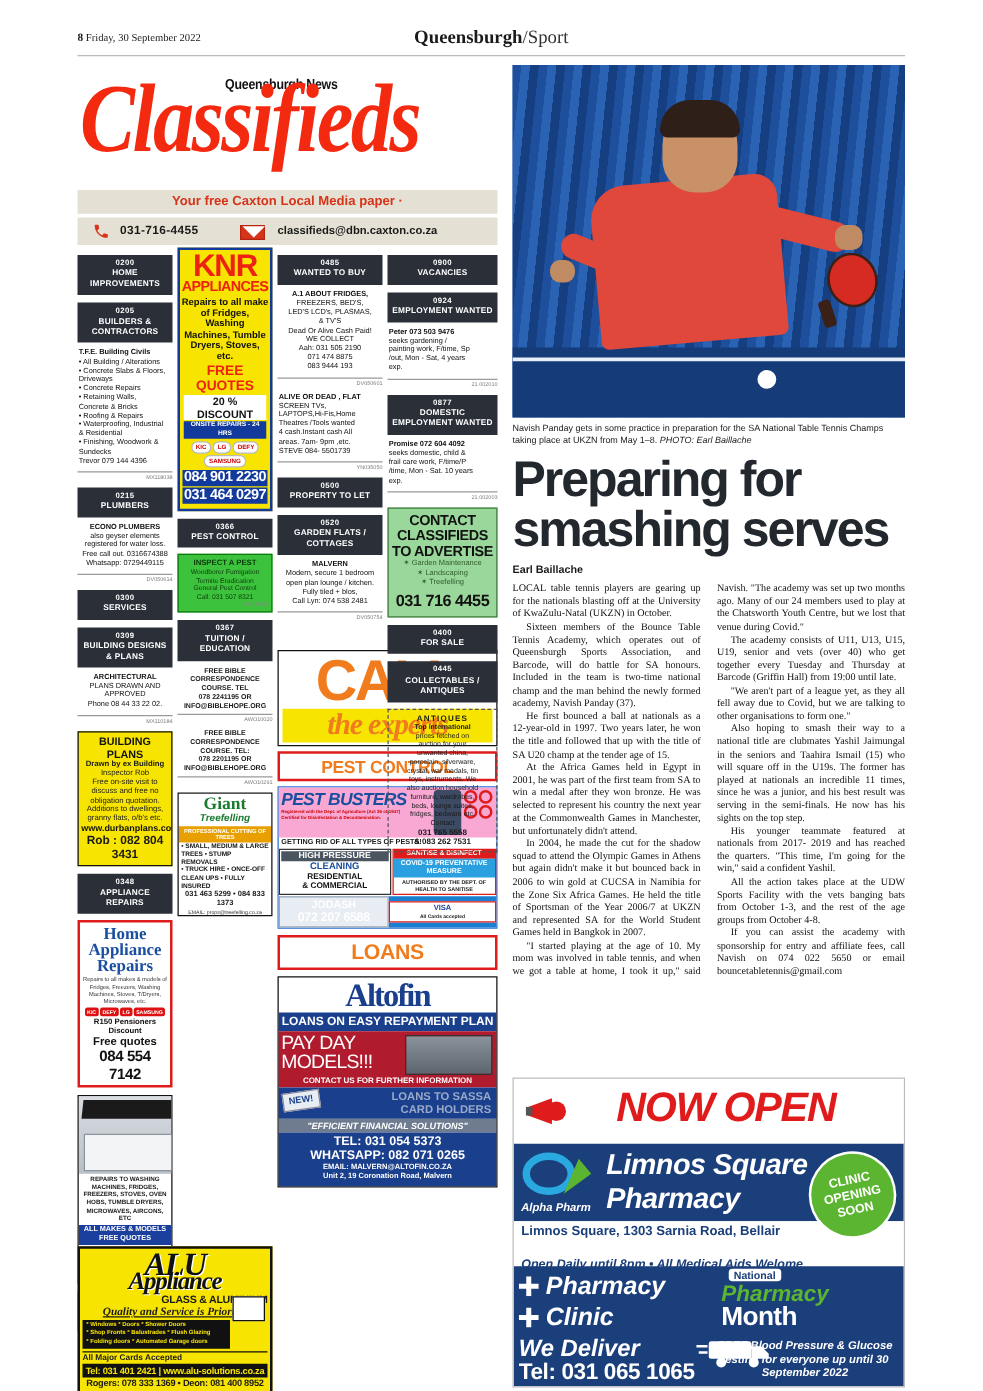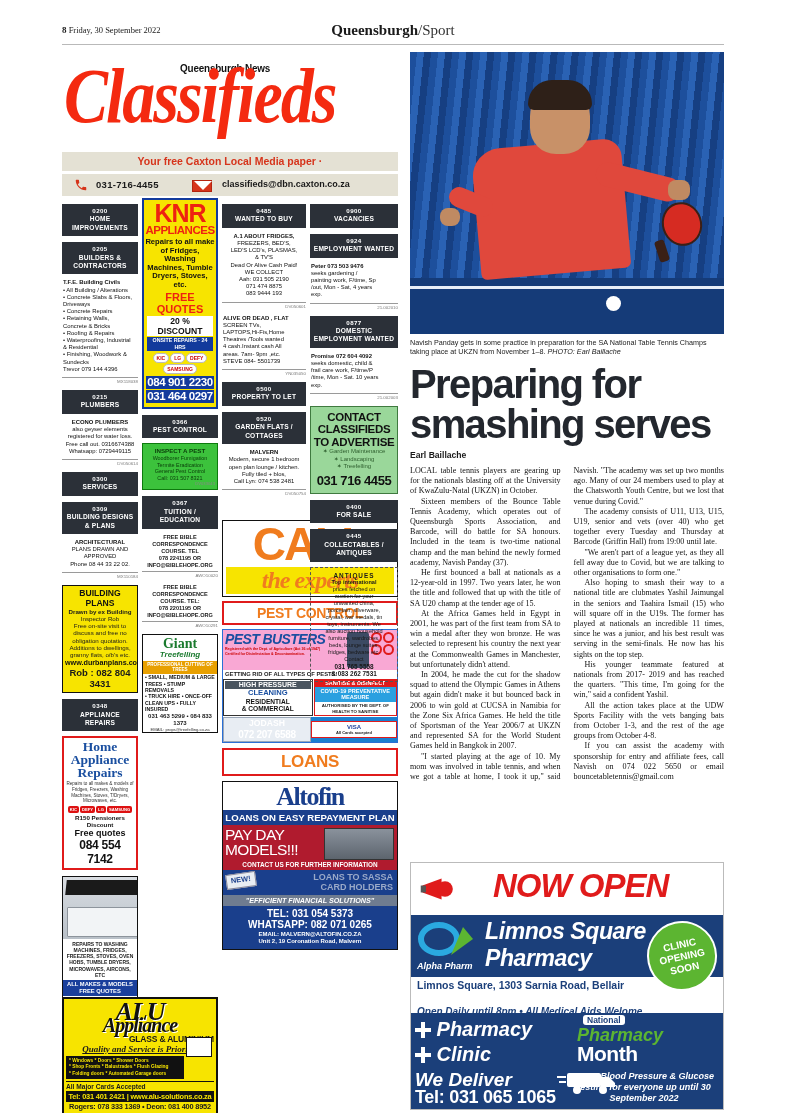--- a/index.html
+++ b/index.html
@@ -721,21 +721,21 @@
       <div class="lhand"></div>
       <div class="arm"></div>
       <div class="hand"></div>
       <div class="batH"></div>
       <div class="bat"></div>
       <div class="head"></div>
       <div class="hair"></div>
       <div class="ball"></div>
     </div>
     <div class="caption">
-      <span>Navish Panday gets in some practice in preparation for the SA National Table Tennis Champs taking place at UKZN from November 1–8.</span>
+      <span>Navish Panday gets in some practice in preparation for the SA National Table Tennis Champs taking place at UKZN from May 1–8.</span>
       <i>PHOTO: Earl Baillache</i>
     </div>
     <div class="headline">
       <div>Preparing for</div>
       <div>smashing serves</div>
     </div>
     <div class="byline">Earl Baillache</div>
     <div class="artcols" id="artbody">
         <p class="first">LOCAL table tennis players are gearing up for the nationals blasting off at the University of KwaZulu-Natal (UKZN) in October.</p>
         <p>Sixteen members of the Bounce Table Tennis Academy, which operates out of Queensburgh Sports Association, and Barcode, will do battle for SA honours. Included in the team is two-time national champ and the man behind the newly formed academy, Navish Panday (37).</p>

